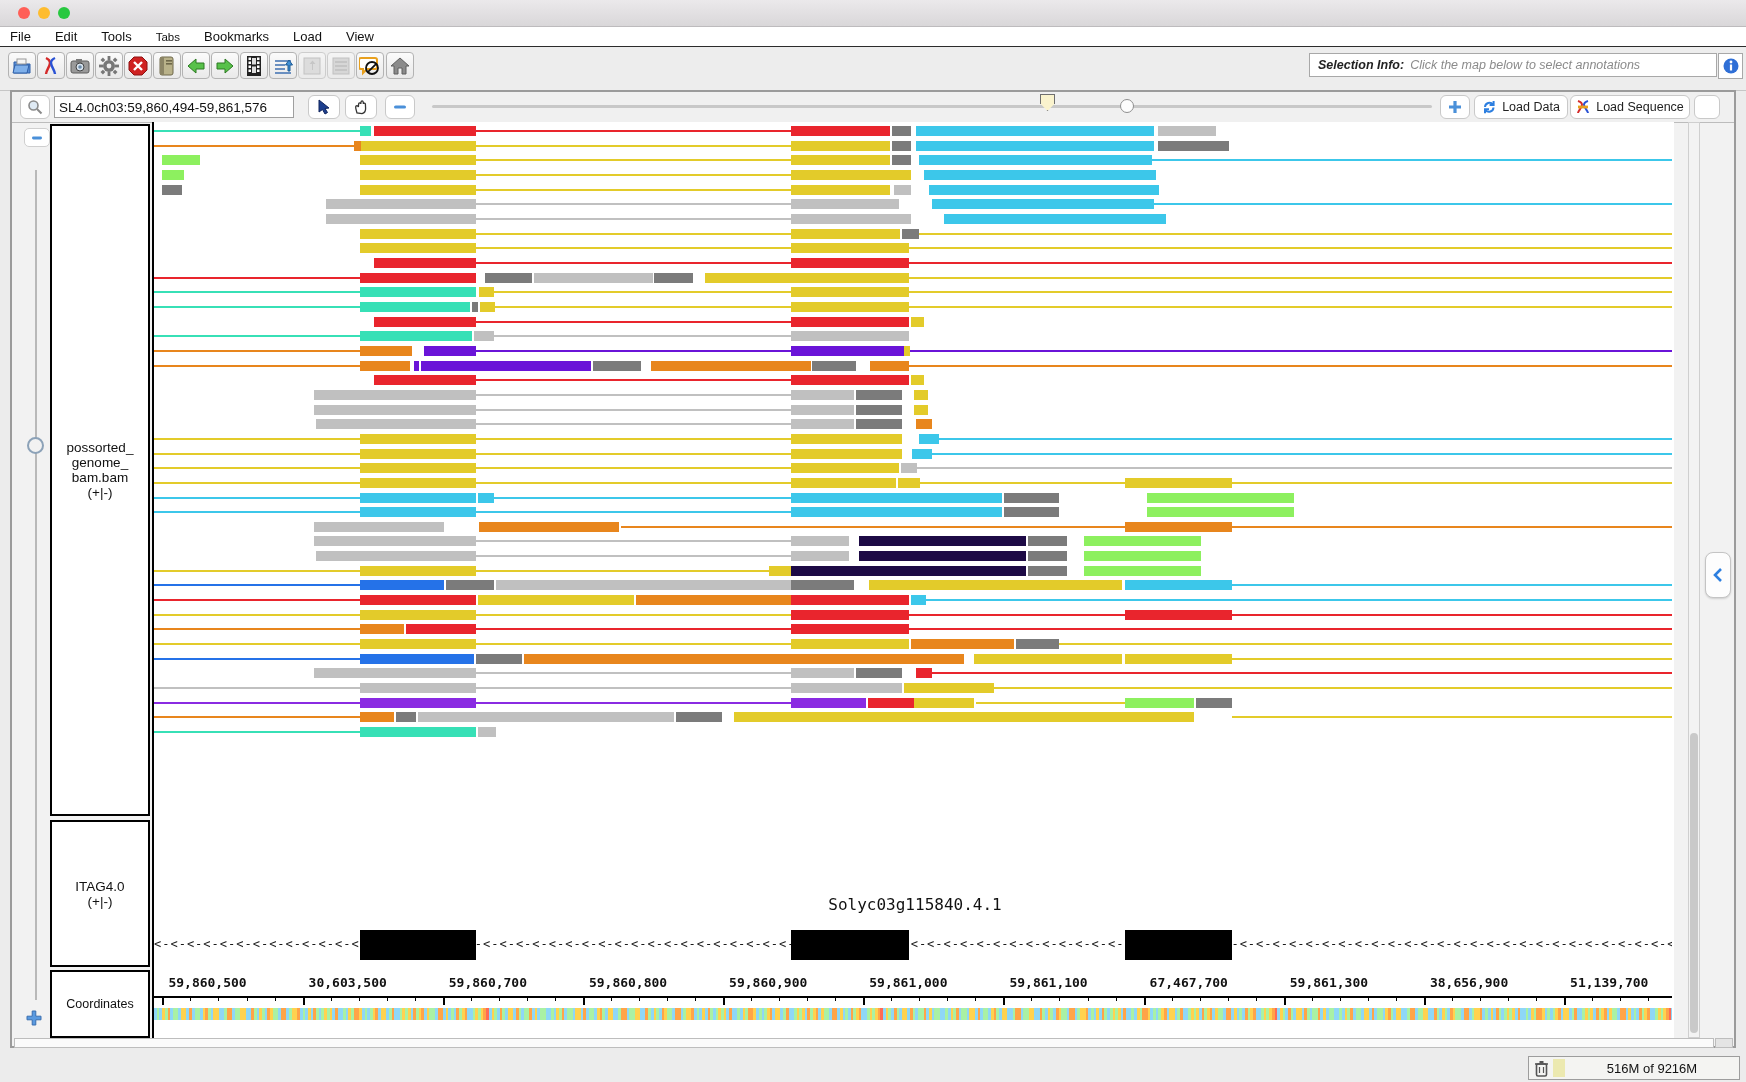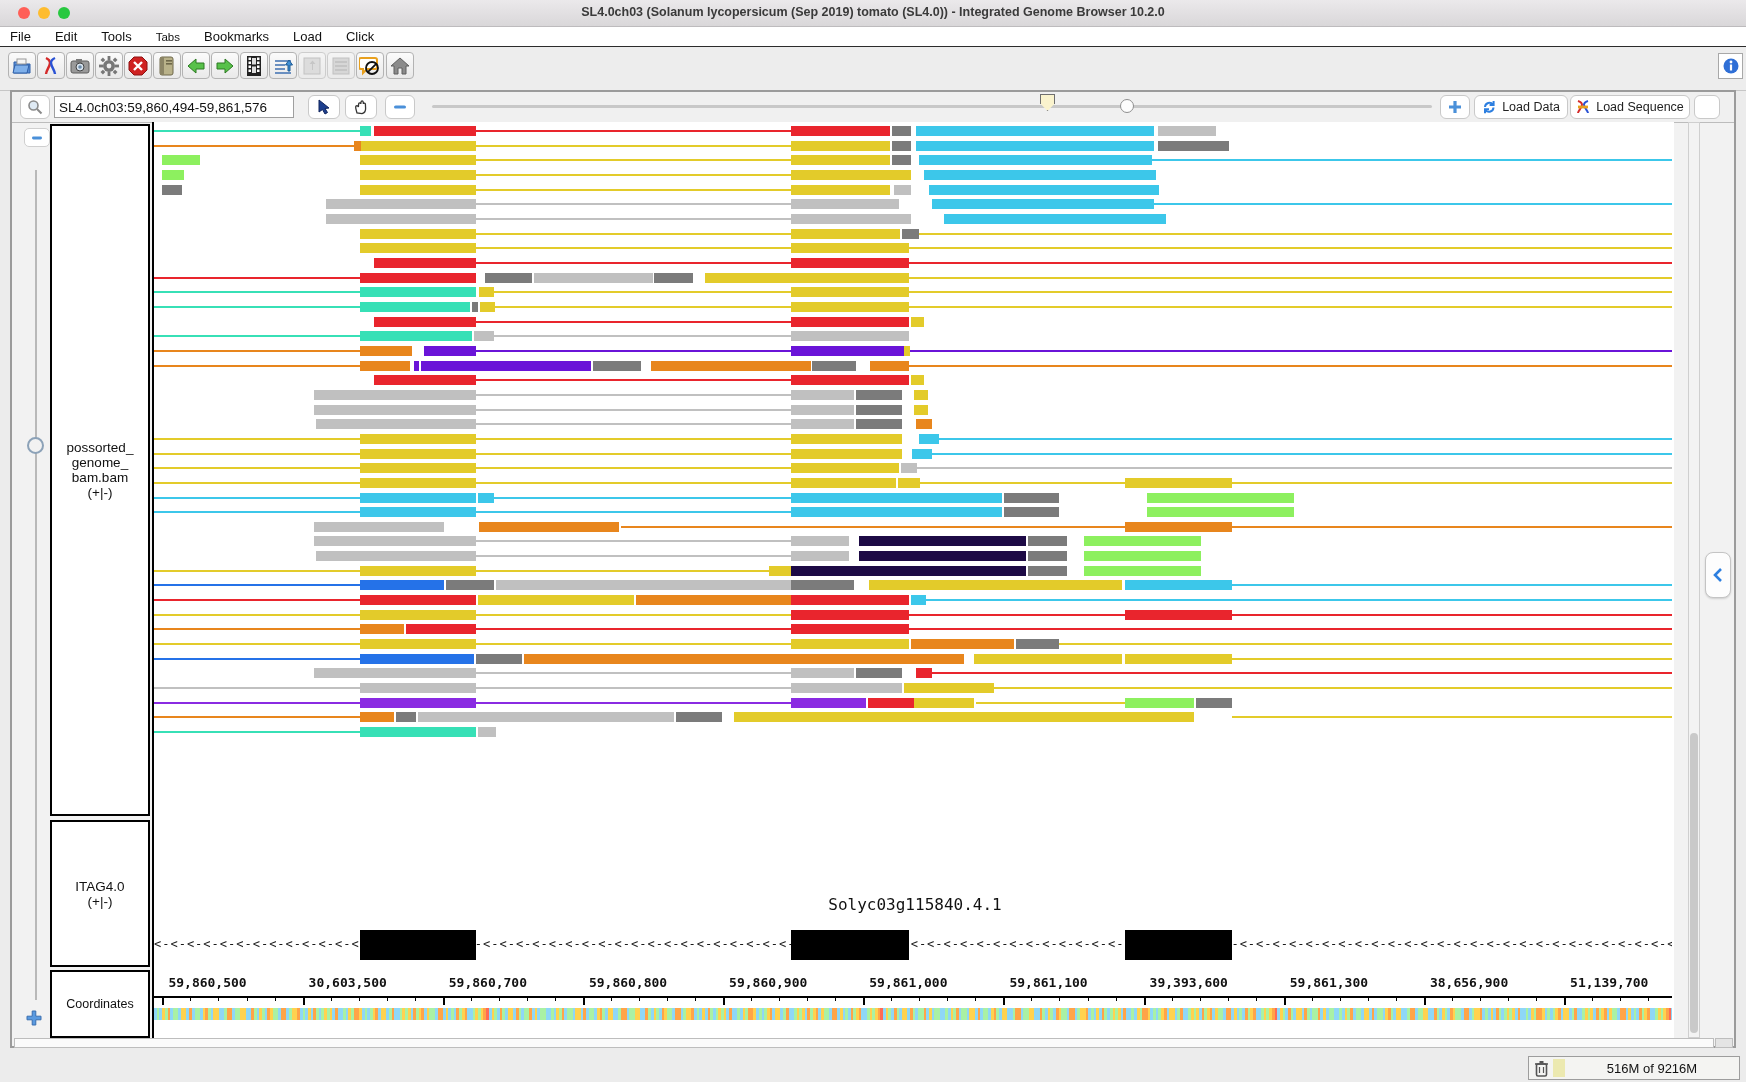--- a/index.html
+++ b/index.html
@@ -74,31 +74,30 @@
   #membar{width:12px;height:18px;background:#ece9b0;margin-left:4px;}
   #memtext{flex:1;text-align:center;font-size:13px;color:#111;}
 </style>
 </head>
 <body>
 
 <div id="titlebar">
   <div class="traffic" id="tl-red" style="left: 18px; background: rgb(255, 95, 87);"></div>
   <div class="traffic" id="tl-yellow" style="left: 38px; background: rgb(254, 188, 46);"></div>
   <div class="traffic" id="tl-green" style="left: 58px; background: rgb(40, 200, 64);"></div>
-  <div class="title">SL4.0ch03  (Solanum lycopersicum (Sep 2019) tomato (SL4.0)) - Integrated Genome Browser 10.2.0</div>
 </div>
 
 <div id="menubar">
   <span>File</span>
   <span>Edit</span>
   <span>Tools</span>
   <span style="font-size:11.5px;">Tabs</span>
   <span>Bookmarks</span>
   <span>Load</span>
-  <span>Click</span>
+  <span>View</span>
 </div>
 
 <div id="toolbar">
   <div class="tbtn" style="left:8px;">
     <svg width="20" height="18">
         <path d="M2 5 h6 l2 2 h8 v9 h-16 z" fill="#5b8fd6" stroke="#2d5ea8"></path>
         <path d="M3 8 h14 l-2 8 h-14 z" fill="#7fb0ea" stroke="#2d5ea8"></path>
         <rect x="5" y="2" width="9" height="5" fill="#f4f4f4" stroke="#999"></rect>
       </svg>
   </div>
@@ -204,20 +203,24 @@
     <svg width="22" height="20">
         <path d="M2 2 h14 a2 2 0 0 1 2 2 v7 a2 2 0 0 1 -2 2 h-8 l-4 4 v-4 h-2 a2 2 0 0 1 -2 -2 v-7 a2 2 0 0 1 2 -2 z" fill="#fff" stroke="#e8a01e" stroke-width="2"></path>
         <circle cx="13" cy="12" r="6" fill="none" stroke="#111" stroke-width="1.8"></circle>
         <line x1="8.8" y1="16.2" x2="17.2" y2="7.8" stroke="#111" stroke-width="1.8"></line>
       </svg>
   </div>
   <div class="tbtn" style="left:386px;">
     <svg width="20" height="18">
         <path d="M10 1 L1 9 H4 V17 H8 V11 H12 V17 H16 V9 H19 Z" fill="#8b8b8b" stroke="#5f5f5f"></path>
       </svg>
+  </div>
+  <div id="selinfo">
+    <span class="lab">Selection Info:</span>
+    <span class="hint">Click the map below to select annotations</span>
   </div>
   <div id="infobtn">
     <svg width="16" height="16">
         <circle cx="8" cy="8" r="7.5" fill="#2f6fd6"></circle>
         <rect x="6.9" y="6.5" width="2.2" height="6" fill="#fff"></rect>
         <circle cx="8" cy="4" r="1.4" fill="#fff"></circle>
       </svg>
   </div>
 </div>
 
@@ -572,21 +575,21 @@
         <div class="exon" style="left: 971px; width: 107px;"></div>
       </div>
     <div id="axislabels">
         <div class="cticklabel" style="left: 14.4102px;">59,860,500</div>
         <div class="cticklabel" style="left: 154.58px;">30,603,500</div>
         <div class="cticklabel" style="left: 294.75px;">59,860,700</div>
         <div class="cticklabel" style="left: 434.92px;">59,860,800</div>
         <div class="cticklabel" style="left: 575.09px;">59,860,900</div>
         <div class="cticklabel" style="left: 715.26px;">59,861,000</div>
         <div class="cticklabel" style="left: 855.43px;">59,861,100</div>
-        <div class="cticklabel" style="left: 995.6px;">39,393,600</div>
+        <div class="cticklabel" style="left: 995.6px;">67,467,700</div>
         <div class="cticklabel" style="left: 1135.77px;">59,861,300</div>
         <div class="cticklabel" style="left: 1275.94px;">38,656,900</div>
         <div class="cticklabel" style="left: 1416.11px;">51,139,700</div>
       </div>
     <div id="axisline"></div>
     <div id="axisticks">
         <div class="tickmaj" style="left: 8.4102px;"></div>
         <div class="tickmaj" style="left: 148.58px;"></div>
         <div class="tickmaj" style="left: 288.75px;"></div>
         <div class="tickmaj" style="left: 428.92px;"></div>

